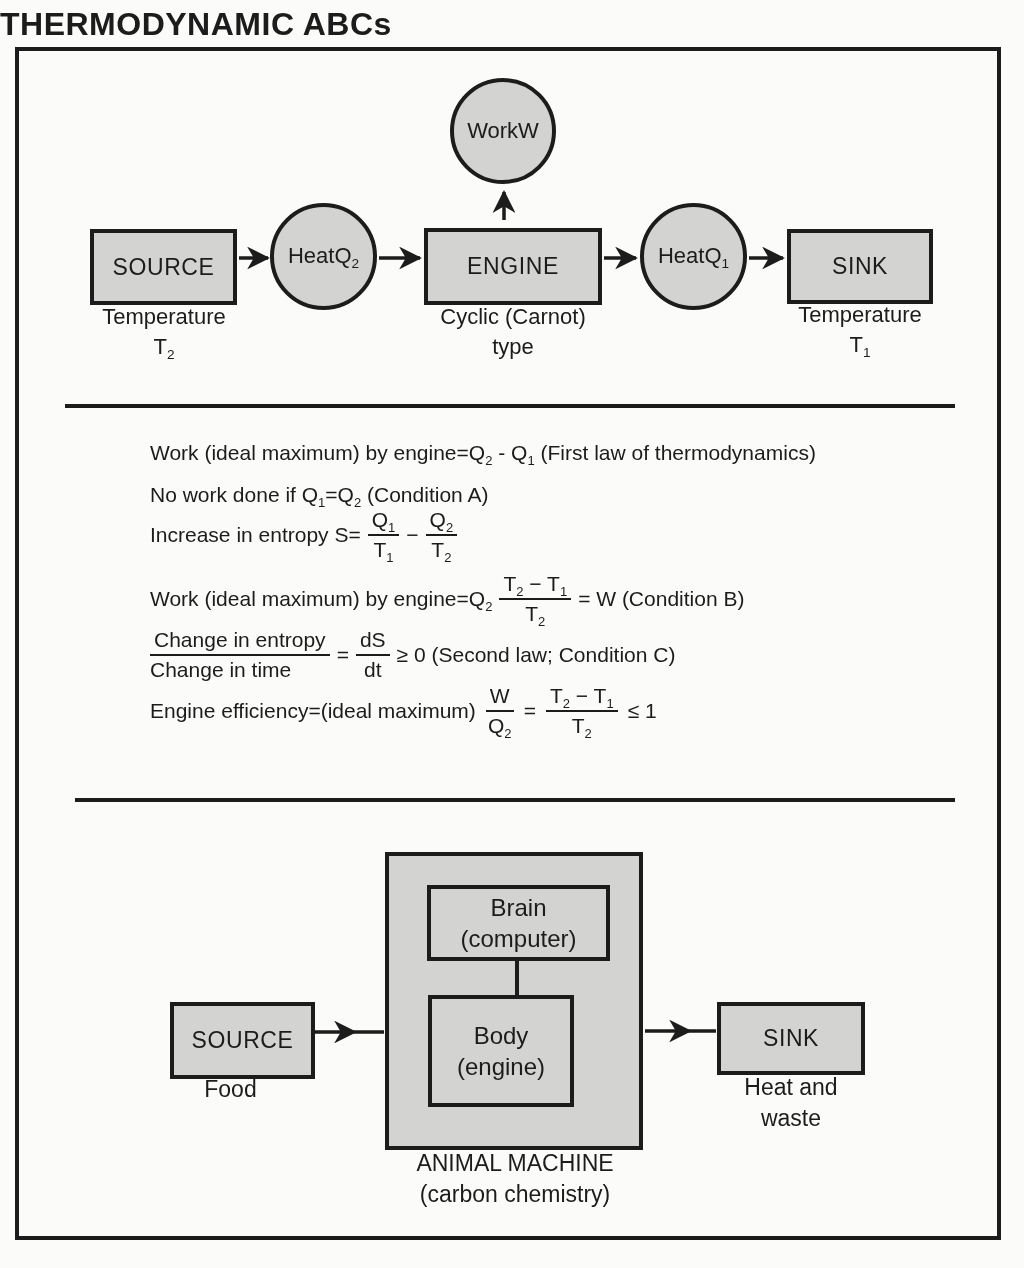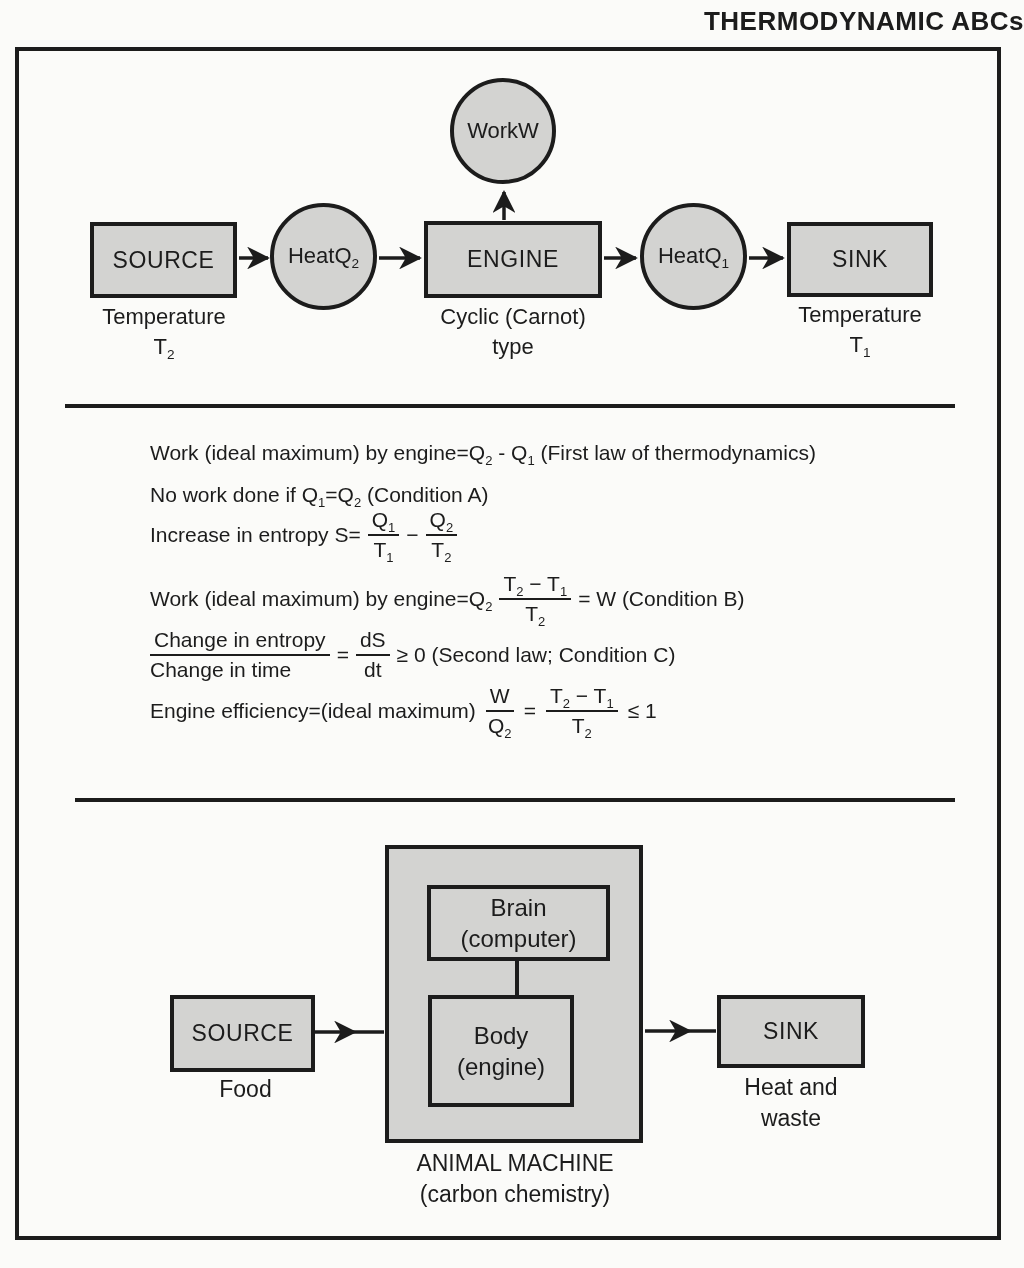--- a/index.html
+++ b/index.html
@@ -5,31 +5,31 @@
   * { box-sizing: border-box; }
   html, body { margin: 0; padding: 0; }
   body {
     width: 1024px; height: 1268px; position: relative;
     background: var(--paper, #fbfbf9);
     font-family: "Liberation Sans", "DejaVu Sans", sans-serif;
     color: var(--ink, #1c1c1c);
   }
   .title {
     position: absolute; top: 6px; left: 0; width: 100%;
-    text-align: right; font-size: 26px; font-weight: bold; letter-spacing: .5px;
+    text-align: left; font-size: 32px; font-weight: bold; letter-spacing: .5px;
   }
   .frame {
     position: absolute; left: 15px; top: 47px; width: 986px; height: 1193px;
     border: 4px solid var(--ink, #1c1c1c);
   }
   .gbox {
     position: absolute; background: var(--fill, #d3d3d1);
     border: 4px solid var(--ink, #1c1c1c);
     display: flex; align-items: center; justify-content: center;
-    font-size: 23px; letter-spacing: .6px;
+    font-size: 23px; letter-spacing: .6px; margin-top: 7px;
   }
   .gcircle {
     position: absolute; background: var(--fill, #d3d3d1);
     border: 4px solid var(--ink, #1c1c1c); border-radius: 50%;
     display: flex; flex-direction: row; align-items: center; justify-content: center;
     font-size: 22px; line-height: 1.2; text-align: center;
   }
   .inbox {
     position: absolute; background: var(--fill, #d3d3d1);
     border: 4px solid var(--ink, #1c1c1c);
@@ -168,21 +168,21 @@
   <span>(computer)</span>
 </div>
 <div class="inbox" style="left:428px;top:995px;width:146px;height:112px">
   <span>Body</span>
   <span>(engine)</span>
 </div>
 
 <div class="gbox" style="left:170px;top:995px;width:145px;height:77px">
   <span>SOURCE</span>
 </div>
-<div class="caption big" style="left:173px;top:1074px;width:145px">
+<div class="caption big" style="left:158px;top:1074px;width:145px">
   <div>Food</div>
 </div>
 
 <div class="gbox" style="left:717px;top:995px;width:148px;height:73px">
   <span>SINK</span>
 </div>
 <div class="caption big" style="left:710px;top:1072px;width:162px">
   <div>Heat and</div>
   <div>waste</div>
 </div>

